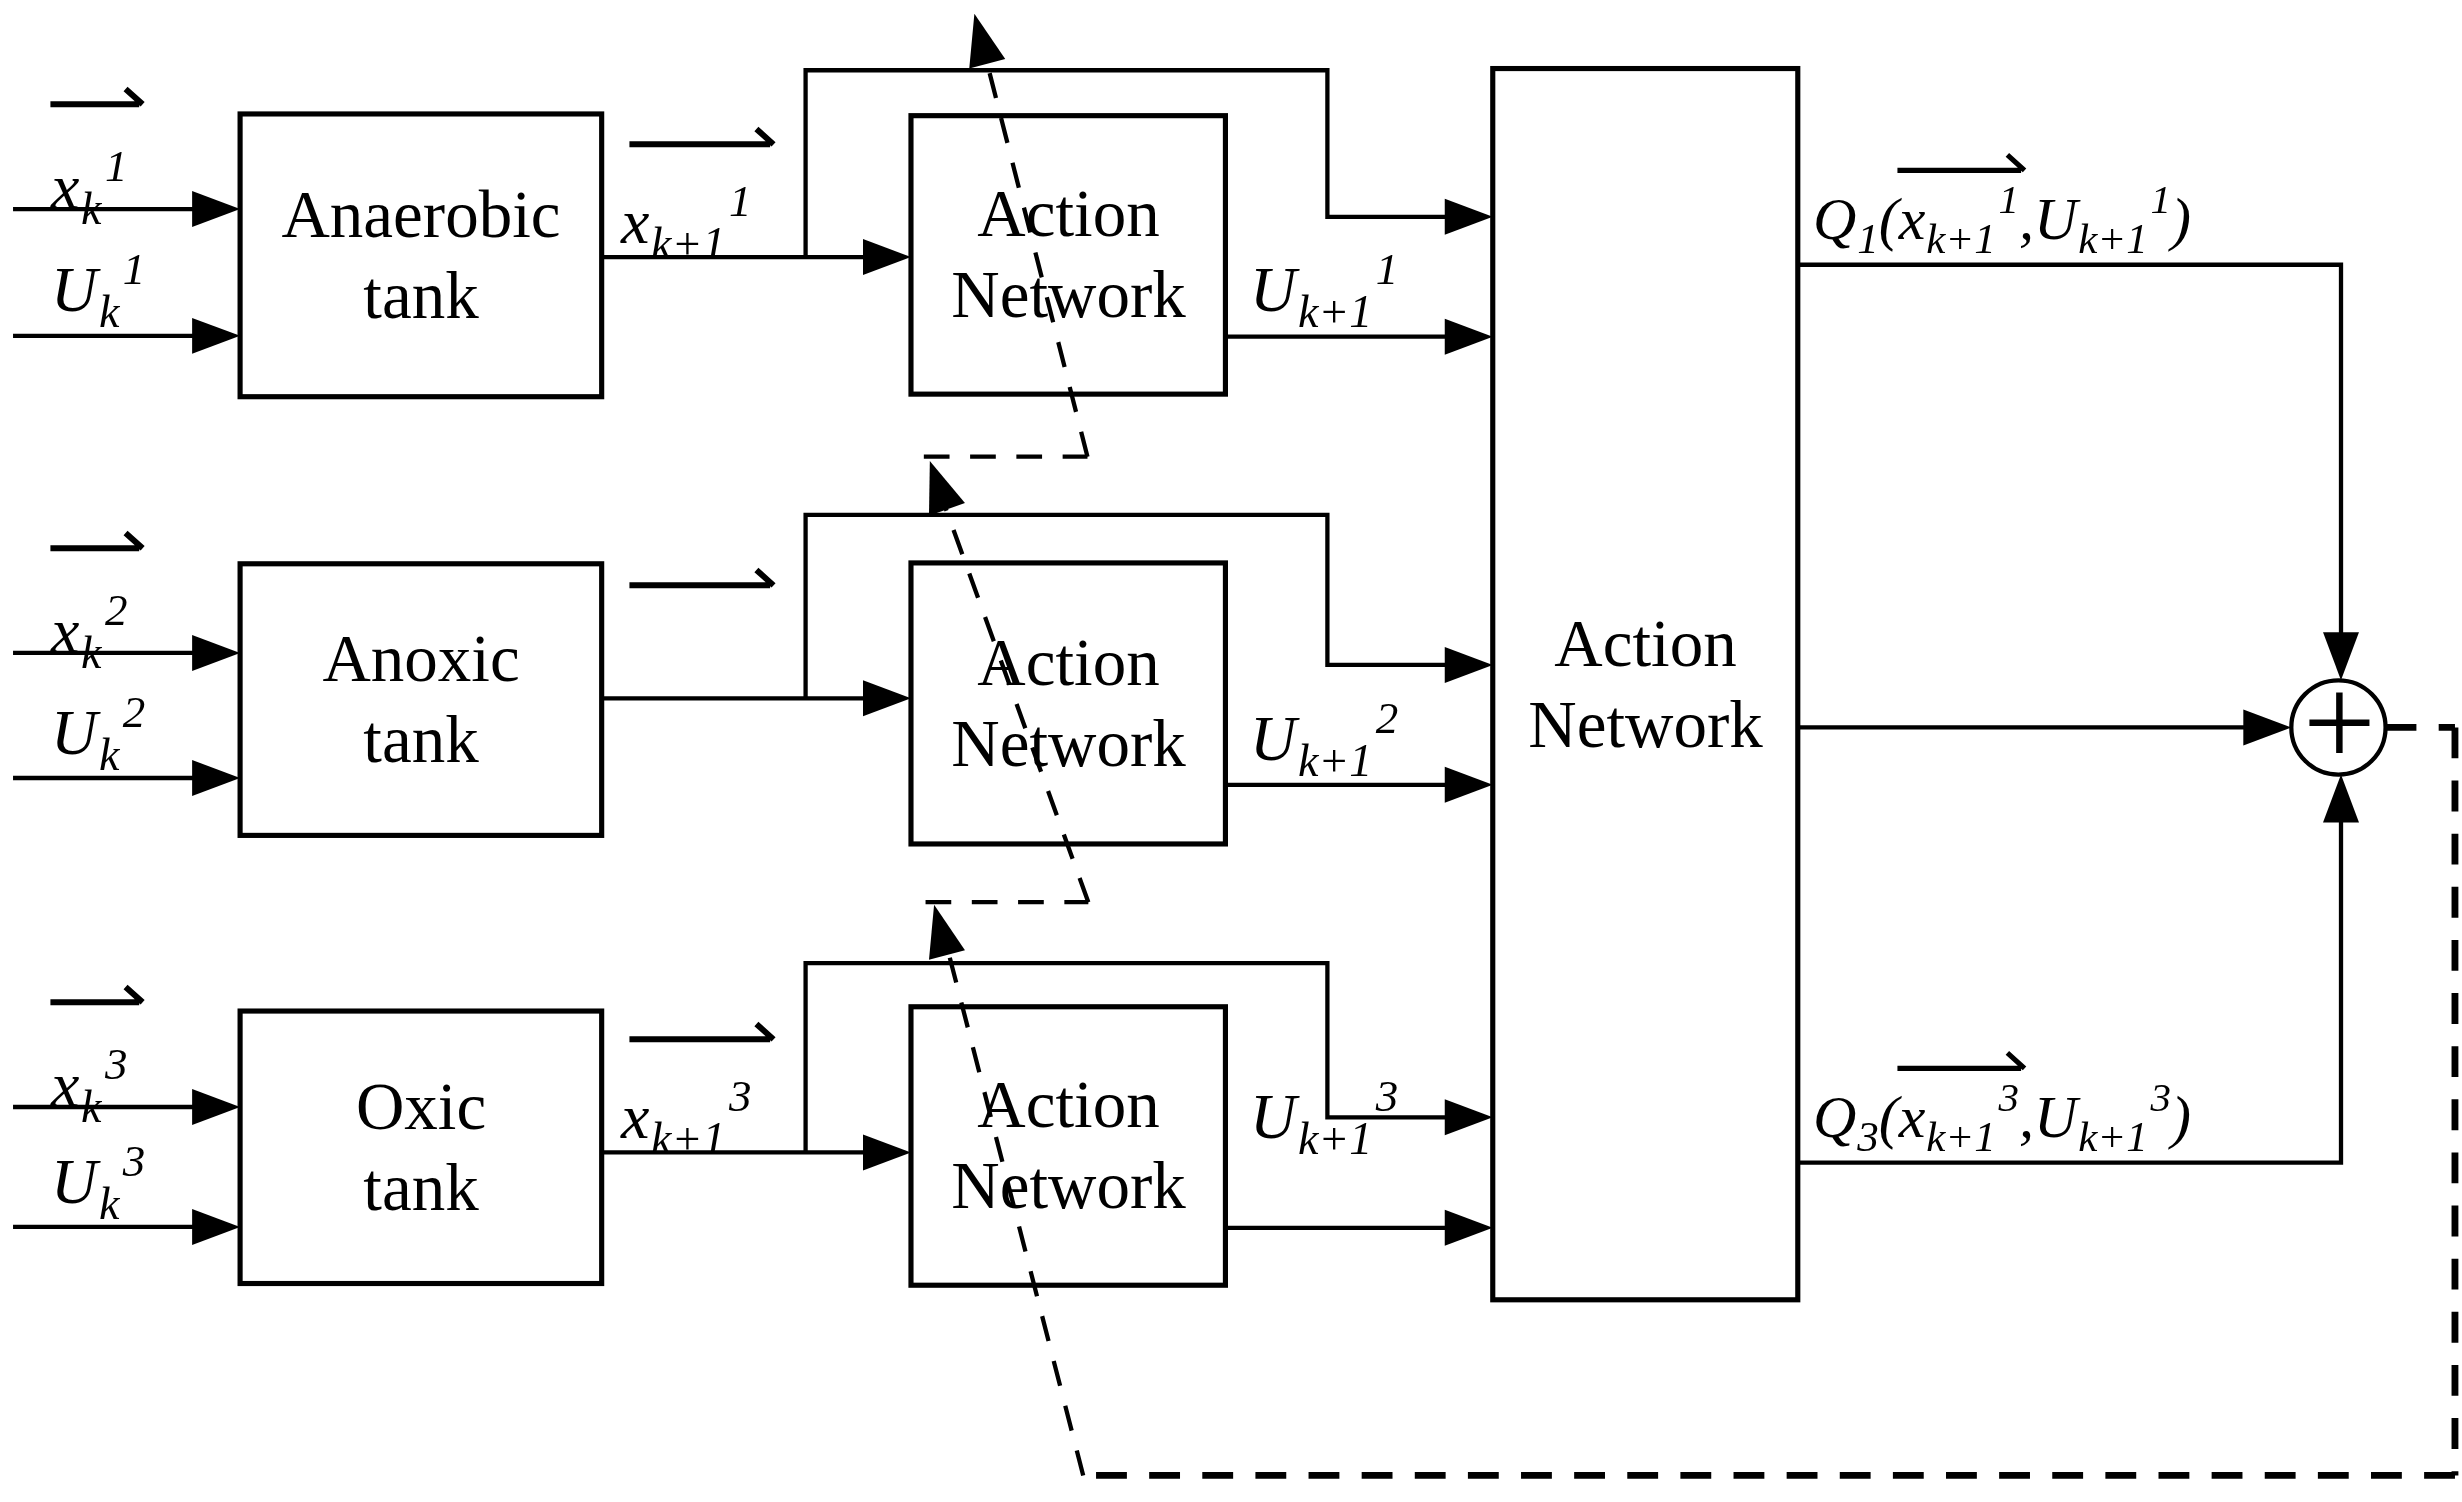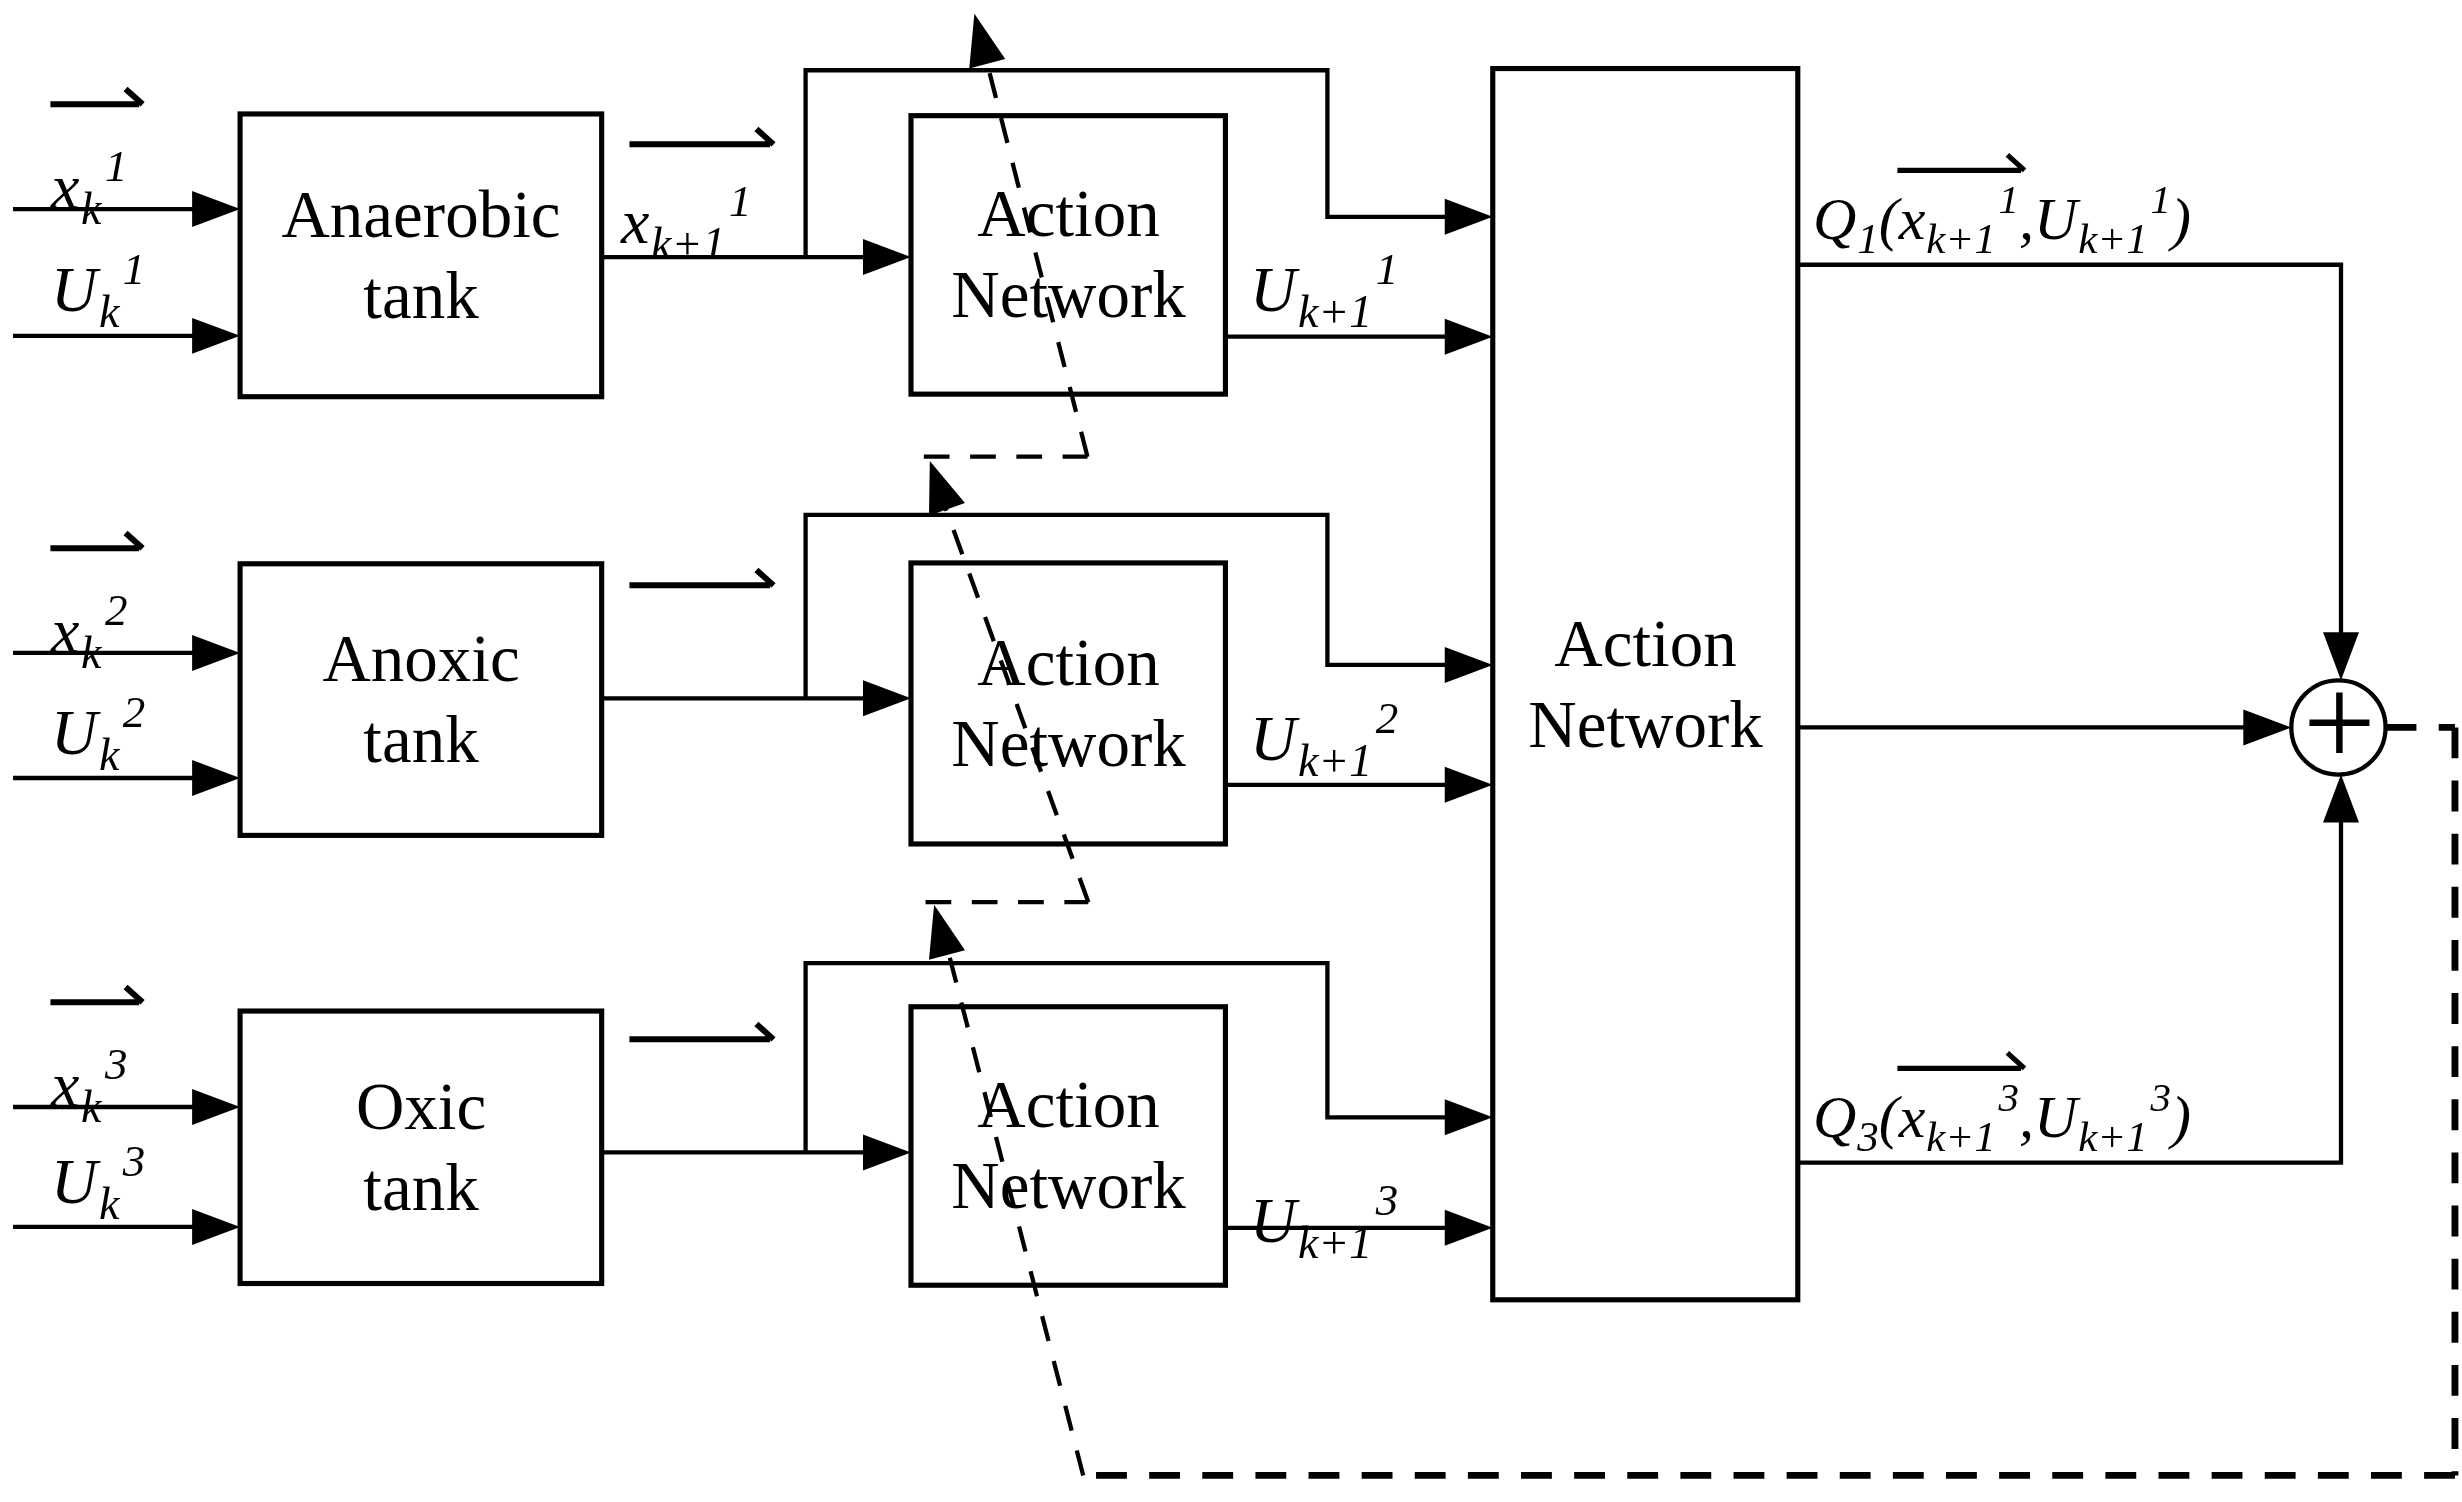--- a/index.html
+++ b/index.html
@@ -215,21 +215,24 @@
   <div class="mlabel" style="left:1250px;top:680px">
     <span>U</span><span class="sub">k+1</span><span class="sup">2</span>
   </div>
 
   <div class="mlabel" style="left:51px;top:1026px">
     <span>x</span><span class="sub">k</span><span class="sup">3</span>
   </div>
   <div class="mlabel" style="left:51px;top:1123px">
     <span>U</span><span class="sub">k</span><span class="sup">3</span>
   </div>
-  <div class="mlabel" style="left:1250px;top:1162px">
+  <div class="mlabel" style="left:621px;top:1058px">
+    <span>x</span><span class="sub">k+1</span><span class="sup">3</span>
+  </div>
+  <div class="mlabel" style="left:1250px;top:1058px">
     <span>U</span><span class="sub">k+1</span><span class="sup">3</span>
   </div>
 
   <div class="qlabel" style="left:1813px;top:162px">
     <span>Q</span><span class="sub">1</span><span>(</span><span class="qx"><svg width="146" height="31" viewBox="0 0 170 36">
           <path d="M4 26 H148 M132 8 L152 26" stroke="#000" stroke-width="6" fill="none"></path>
         </svg><span>x</span><span class="sub">k+1</span></span><span class="sup">1</span><span>,</span><span>U</span><span class="sub">k+1</span><span class="sup">1</span><span>)</span>
   </div>
   <div class="qlabel" style="left:1813px;top:1060px">
     <span>Q</span><span class="sub">3</span><span>(</span><span class="qx"><svg width="146" height="31" viewBox="0 0 170 36">

